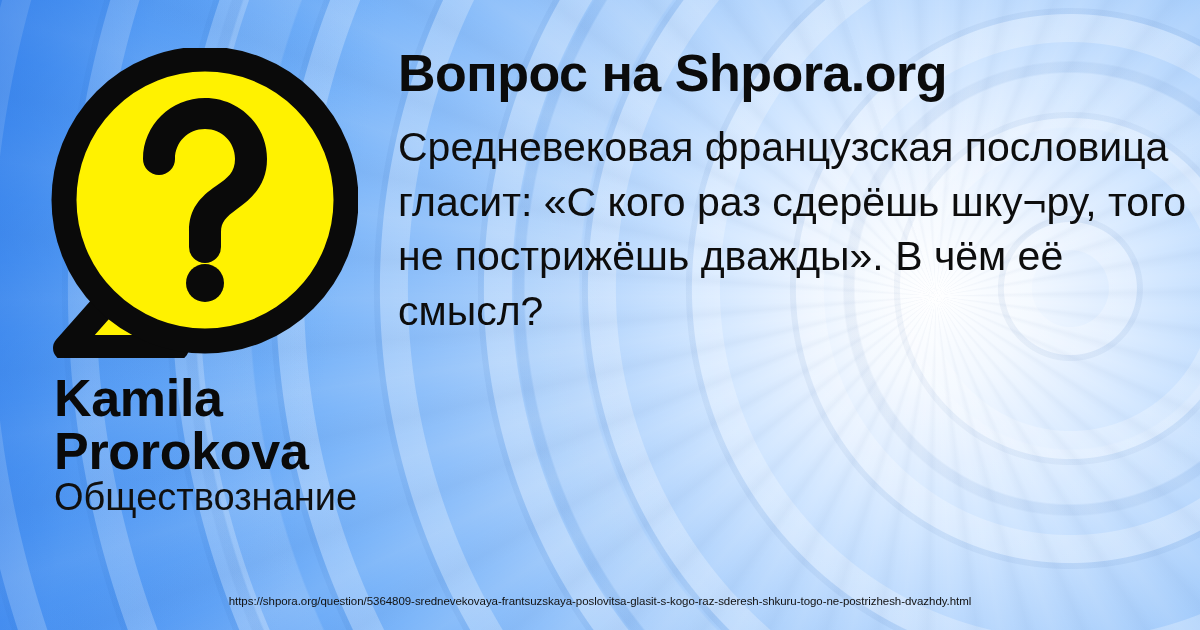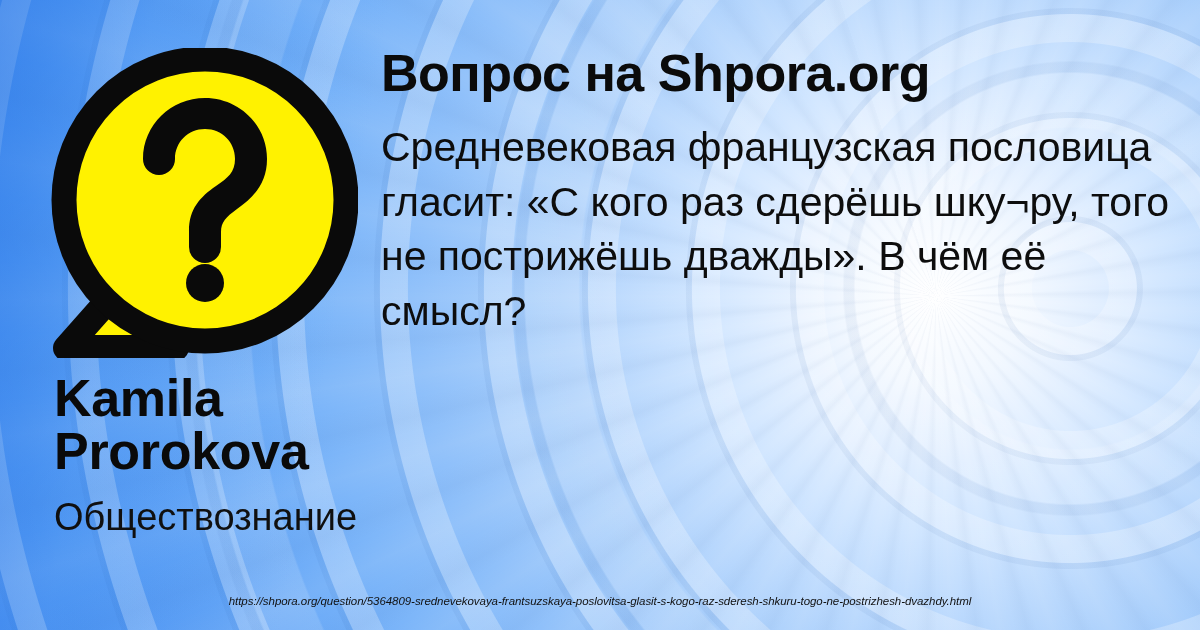--- a/index.html
+++ b/index.html
@@ -124,32 +124,31 @@
   }
   .author-name {
     font-size: 52px;
     font-weight: 700;
     line-height: 1.02;
     color: #0a0a0a;
     letter-spacing: -0.3px;
     white-space: pre-line;
   }
   .subject {
-    margin-top: 20px;
     font-size: 38px;
     font-weight: 400;
     line-height: 1.05;
     color: #101010;
     white-space: nowrap;
   }
 
   
   .right-col {
     position: absolute;
-    left: 381px;
+    left: 398px;
     top: 44px;
     width: 802px;
   }
   .site-title {
     font-size: 52px;
     font-weight: 700;
     color: #0b0b0b;
     line-height: 1.12;
     letter-spacing: -0.5px;
     white-space: nowrap;
@@ -167,21 +166,20 @@
   
   .url-strip {
     position: absolute;
     left: 0;
     right: 0;
     bottom: 20px;
     height: 18px;
     display: flex;
     align-items: center;
     justify-content: center;
-    font-style: italic;
   }
   .url-text {
     font-size: 11.5px;
     font-weight: 400;
     color: #111111;
     white-space: nowrap;
     letter-spacing: -0.05px;
   }
 </style>
 </head>

